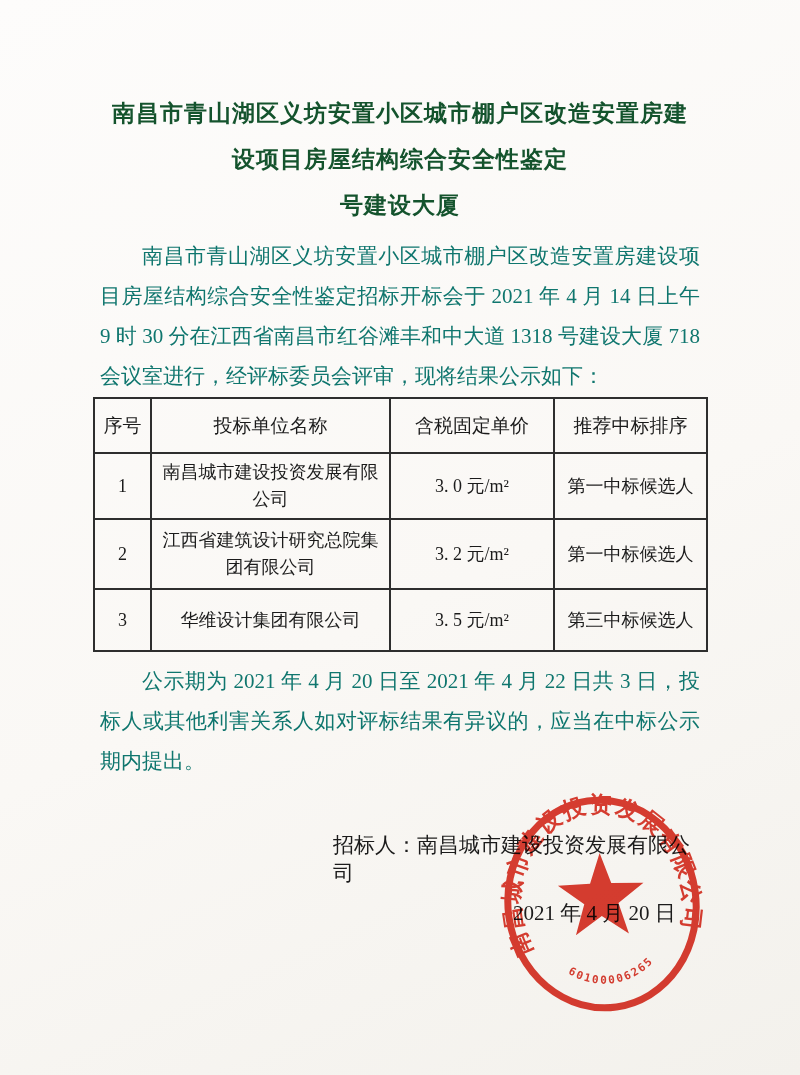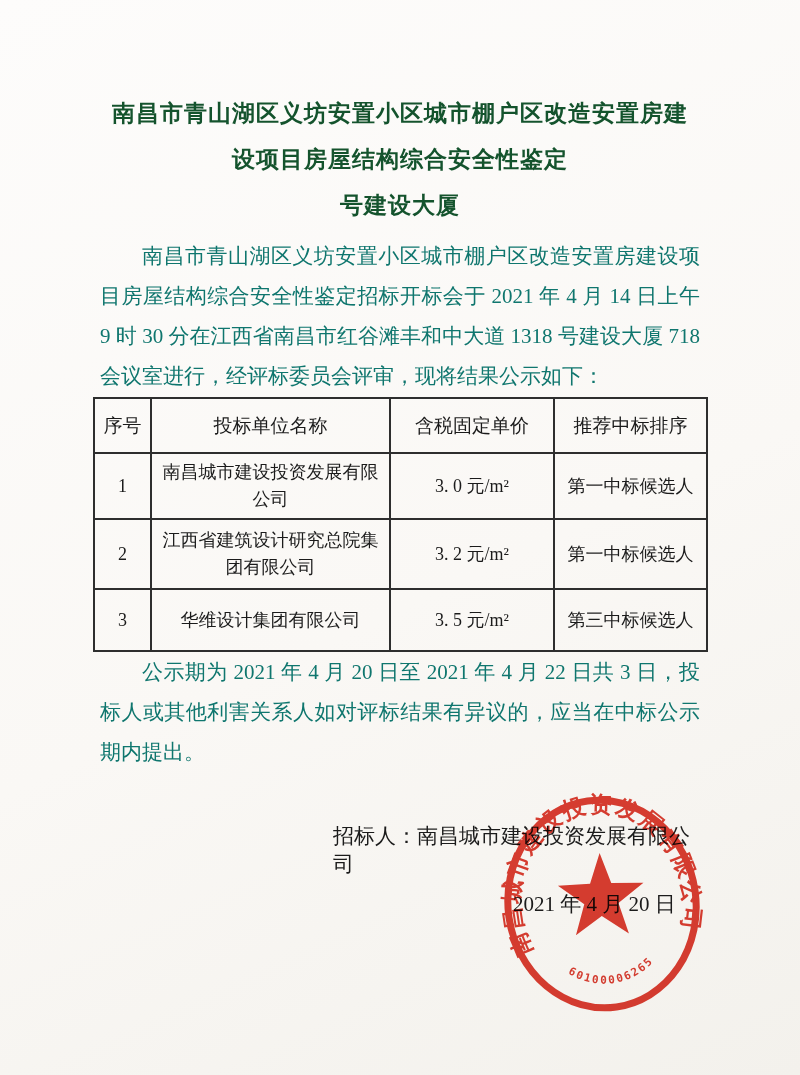--- a/index.html
+++ b/index.html
@@ -18,21 +18,21 @@
     font-family: "Liberation Sans", "DejaVu Sans", sans-serif;
     font-size: 23px; font-weight: bold; line-height: 46px;
     letter-spacing: 1px; color: #14532d;
   }
 
   .body-para {
     font-size: 21px; line-height: 40px; text-align: justify;
     text-indent: 2em; color: #0f766e;
   }
   .para-intro { margin-top: 8px; line-height: 40px; }
-  .para-notice { }
+  .para-notice { margin-top: 9px; }
 
   table.bid-table {
     border-collapse: collapse; table-layout: fixed;
     margin-left: -7px; width: 613px; margin-top: 1px;
     font-size: 18px; color: #1b1b1b;
   }
   table.bid-table th, table.bid-table td {
     border: 2px solid #2e2e2e; text-align: center; vertical-align: middle;
     padding: 4px 6px; font-weight: normal; line-height: 27px;
   }

